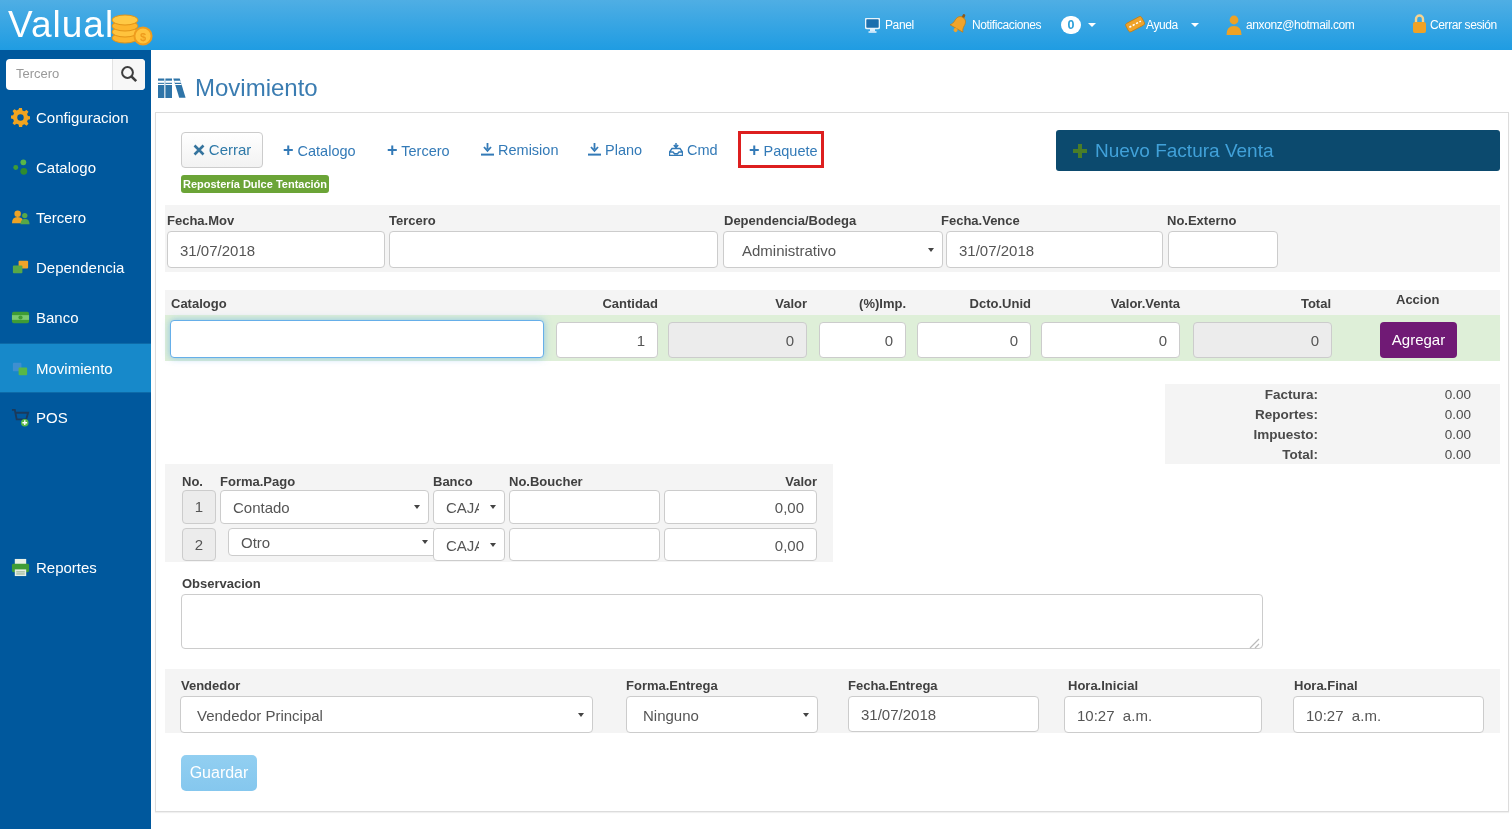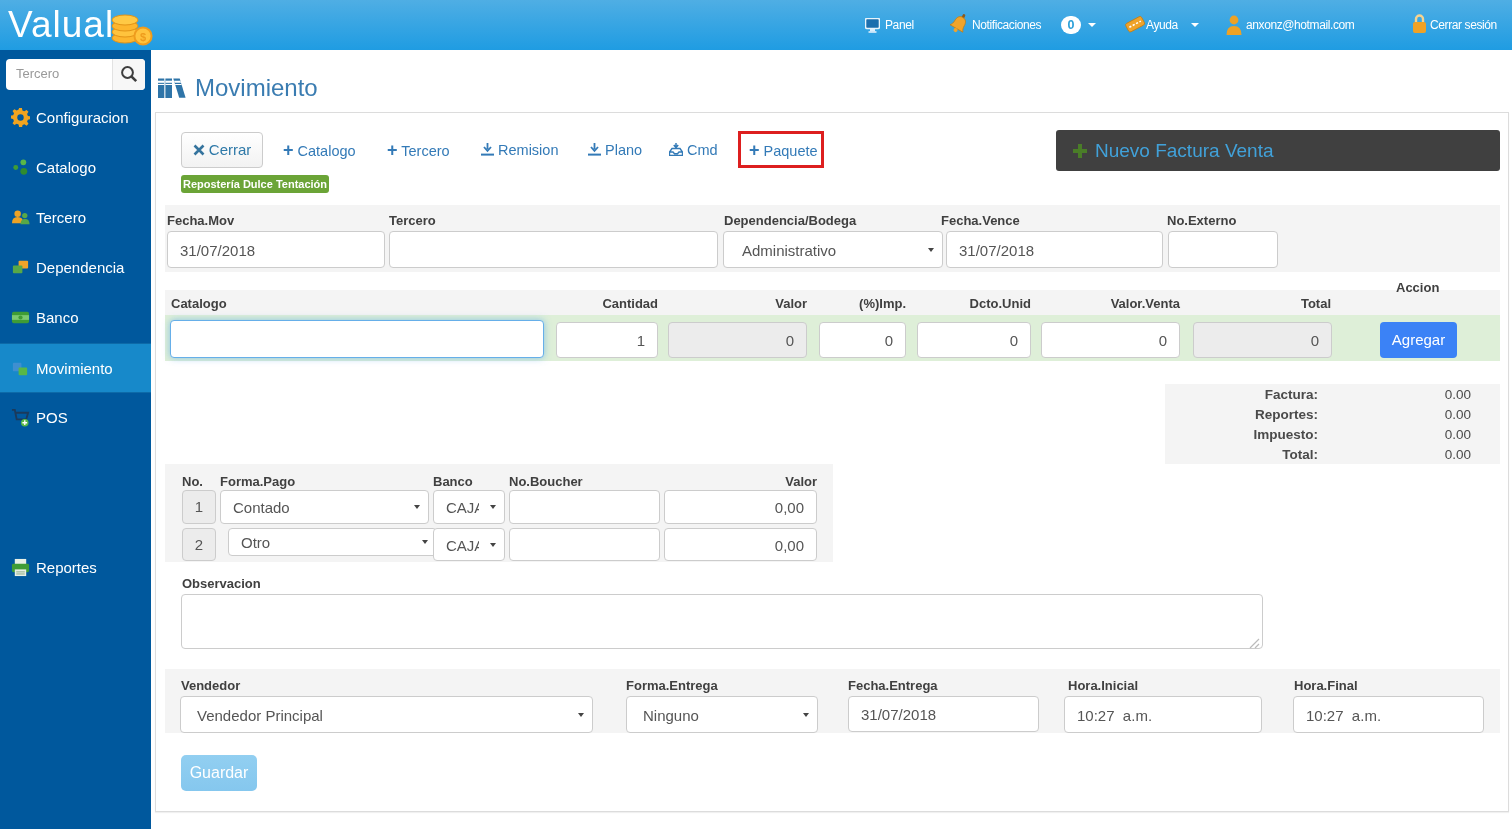--- a/index.html
+++ b/index.html
@@ -21,38 +21,38 @@
 .menuitem.active { background:#1789ca; border-top:1px solid #0d6aa8; border-bottom:1px solid #0d6aa8; }
 
 #title { position:absolute; left:195px; top:74px; font-size:24px; color:#3a7cb1; }
 #panel { position:absolute; left:155px; top:112px; width:1354px; height:700px; background:#fff; border:1px solid #dcdcdc; box-shadow:0 1px 1px rgba(0,0,0,0.06); }
 
 #btnCerrar { position:absolute; left:181px; top:132px; width:82px; height:36px; border:1px solid #ccc; border-radius:4px; background:linear-gradient(#fff,#f2f2f2); color:#2e79a8; font-size:15px; line-height:34px; text-align:center; }
 .toolbtn { position:absolute; top:132px; height:36px; line-height:36px; color:#337ab7; font-size:14.5px; white-space:nowrap; }
 .toolbtn .plus { font-weight:bold; font-size:18px; }
 .toolbtn .ticn { margin-bottom:-1px; }
 #redbox { position:absolute; left:738px; top:131px; width:86px; height:37px; border:3px solid #dd1f1f; }
-#greenblk { position:absolute; left:1056px; top:130px; width:444px; height:41px; background:#404040; border-radius:3px; }
+#greenblk { position:absolute; left:1056px; top:130px; width:444px; height:41px; background:#0c4a6e; border-radius:3px; }
 #greenblk .t { position:absolute; left:39px; top:10px; color:#41a1d9; font-size:19px; }
 #badge { position:absolute; left:181px; top:175px; width:148px; height:18px; background:#6ba437; border-radius:3px; color:#fff; font-size:11px; font-weight:bold; line-height:18px; text-align:center; }
 
 .strip { position:absolute; left:165px; background:#f4f4f4; }
 .lbl { position:absolute; font-size:13px; font-weight:bold; color:#404040; white-space:nowrap; }
 .inp { position:absolute; background:#fff; border:1px solid #ccc; border-radius:4px; font-size:15px; color:#555; }
 .inp .v { position:absolute; left:12px; top:50%; transform:translateY(-50%); }
 .inp .vr { position:absolute; right:12px; top:50%; transform:translateY(-50%); }
 .inp.dis { background:#ececec; }
 .sel .caret { position:absolute; right:8px; top:50%; margin-top:-2px; width:0; height:0; border-left:3.8px solid transparent; border-right:3.8px solid transparent; border-top:4.8px solid #444; }
 
 #totals { position:absolute; left:1165px; top:384px; width:335px; height:80px; background:#f4f4f4; }
 .trow { position:absolute; left:1165px; width:335px; height:20px; font-size:13.5px; color:#4a4a4a; }
 .trow b { position:absolute; right:182px; }
 .trow span { position:absolute; right:29px; }
 
-#agregar { position:absolute; left:1380px; top:322px; width:77px; height:36px; background:#3b82f6; border-radius:4px; color:#fff; font-size:15px; text-align:center; line-height:36px; }
+#agregar { position:absolute; left:1380px; top:322px; width:77px; height:36px; background:#701a75; border-radius:4px; color:#fff; font-size:15px; text-align:center; line-height:36px; }
 #guardar { position:absolute; left:181px; top:755px; width:76px; height:36px; background:linear-gradient(#92cff1,#85c7ee); border-radius:5px; color:#fff; font-size:16px; text-align:center; line-height:36px; }
 #obslbl { position:absolute; left:182px; top:576px; font-size:13px; font-weight:bold; color:#404040; }
 #obsarea { position:absolute; left:181px; top:594px; width:1082px; height:55px; background:#fff; border:1px solid #ccc; border-radius:4px; }
 </style>
 </head>
 <body>
 <div id="navbar">
   <div id="logo">Valual</div>
   <svg class="abs" style="left:110px;top:10px" width="44" height="36" viewBox="0 0 44 36">
     <ellipse cx="15" cy="28" rx="13" ry="5" fill="#fdb62e" stroke="#e29417" stroke-width="1"></ellipse>
@@ -249,21 +249,21 @@
 
 <div class="strip" style="top:290px;width:1335px;height:25px"></div>
 <div class="strip" style="top:315px;width:1335px;height:46px;background:#deefd8"></div>
 <div class="lbl" style="left:171px;top:296px">Catalogo</div>
 <div class="lbl" style="left:0px;top:296px;width:658px;text-align:right">Cantidad</div>
 <div class="lbl" style="left:0px;top:296px;width:807px;text-align:right">Valor</div>
 <div class="lbl" style="left:0px;top:296px;width:906px;text-align:right">(%)Imp.</div>
 <div class="lbl" style="left:0px;top:296px;width:1031px;text-align:right">Dcto.Unid</div>
 <div class="lbl" style="left:0px;top:296px;width:1180px;text-align:right">Valor.Venta</div>
 <div class="lbl" style="left:0px;top:296px;width:1331px;text-align:right">Total</div>
-<div class="lbl" style="left:1396px;top:280px">Accion</div>
+<div class="lbl" style="left:1396px;top:292px">Accion</div>
 <div class="inp" style="left:170px;top:320px;width:374px;height:38px;border-color:#66afe9;box-shadow:0 0 7px rgba(102,175,233,0.7)"></div>
 <div class="inp" style="left:556px;top:322px;width:102px;height:36px">
     <span class="vr">1</span>
   </div>
 <div class="inp dis" style="left:668px;top:322px;width:139px;height:36px">
     <span class="vr">0</span>
   </div>
 <div class="inp" style="left:819px;top:322px;width:87px;height:36px">
     <span class="vr">0</span>
   </div>

